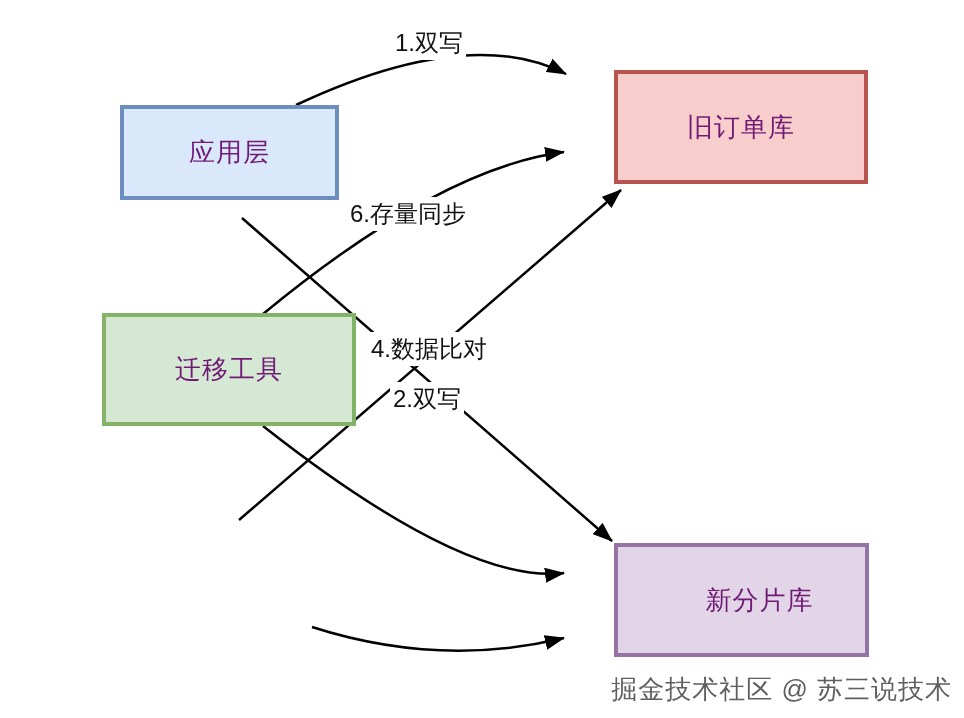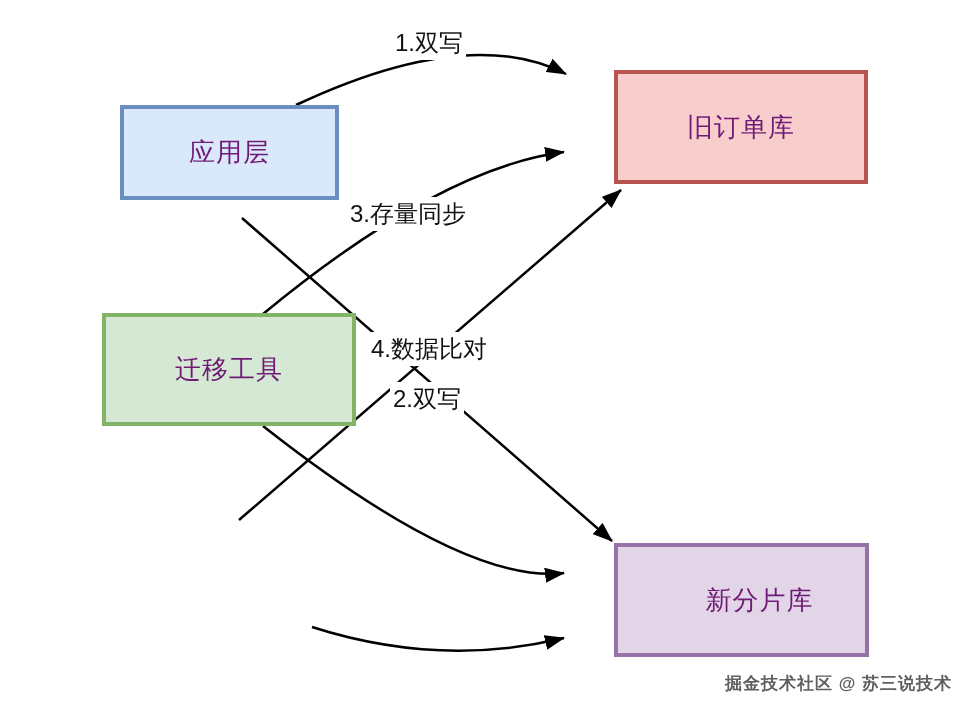--- a/index.html
+++ b/index.html
@@ -46,22 +46,22 @@
     white-space: nowrap;
   }
   .edge-label-1 { left: 392px; top: 26px;  }
   .edge-label-3 { left: 347px; top: 197px; }
   .edge-label-4 { left: 368px; top: 332px; }
   .edge-label-2 { left: 390px; top: 382px; }
   .watermark {
     position: absolute;
     right: 12px;
     top: 672px;
-    font-size: 17px;
-    font-weight: bold;
+    font-size: 26px;
+    font-weight: normal;
     color: #5f5f5f;
     text-shadow: 2px 2px 1px rgba(255,255,255,0.95), 3px 3px 2px rgba(255,255,255,0.9);
     letter-spacing: 1px;
     white-space: nowrap;
   }
 </style>
 </head>
 <body>
 
 <div class="canvas">
@@ -92,21 +92,21 @@
   <div class="node node-old-db" style="background-color: rgb(248, 206, 204); border-color: rgb(184, 84, 80);">
     <span>旧订单库</span>
   </div>
 
   <div class="node node-new-db" style="background-color: rgb(225, 213, 231); border-color: rgb(150, 115, 166);">
     <span>新分片库</span>
   </div>
 
   <div class="edge-label edge-label-1">1.双写</div>
 
-  <div class="edge-label edge-label-3">3.存量同步</div>
+  <div class="edge-label edge-label-3">6.存量同步</div>
 
   <div class="edge-label edge-label-4">4.数据比对</div>
 
   <div class="edge-label edge-label-2">2.双写</div>
 
   <div class="watermark">掘金技术社区 @ 苏三说技术</div>
 
 </div>
 
 </body></html>

